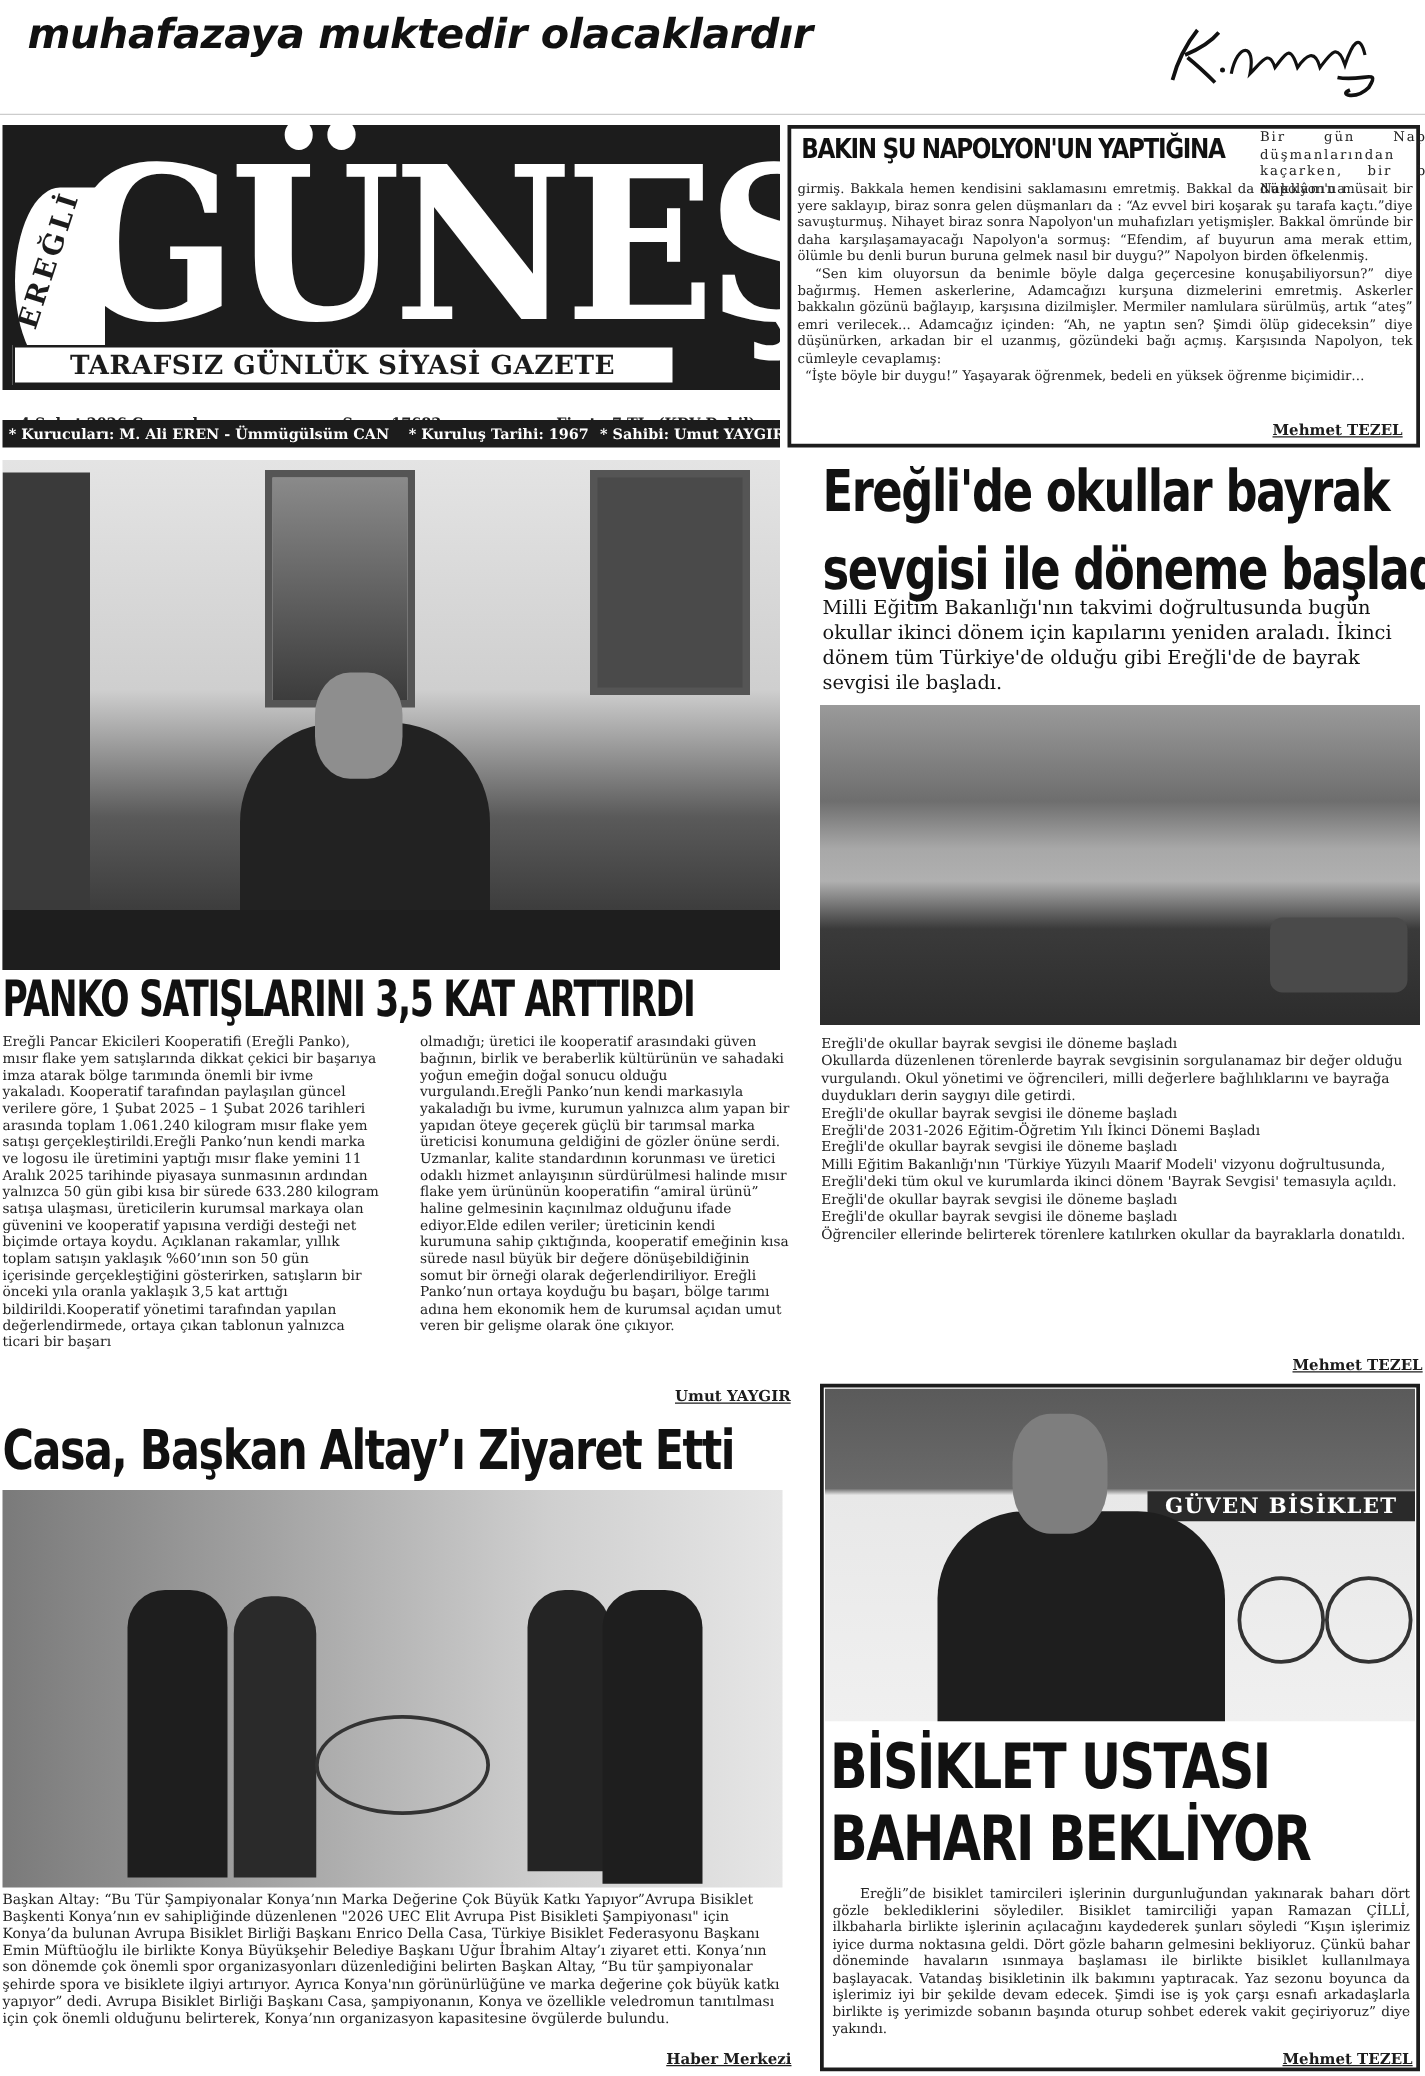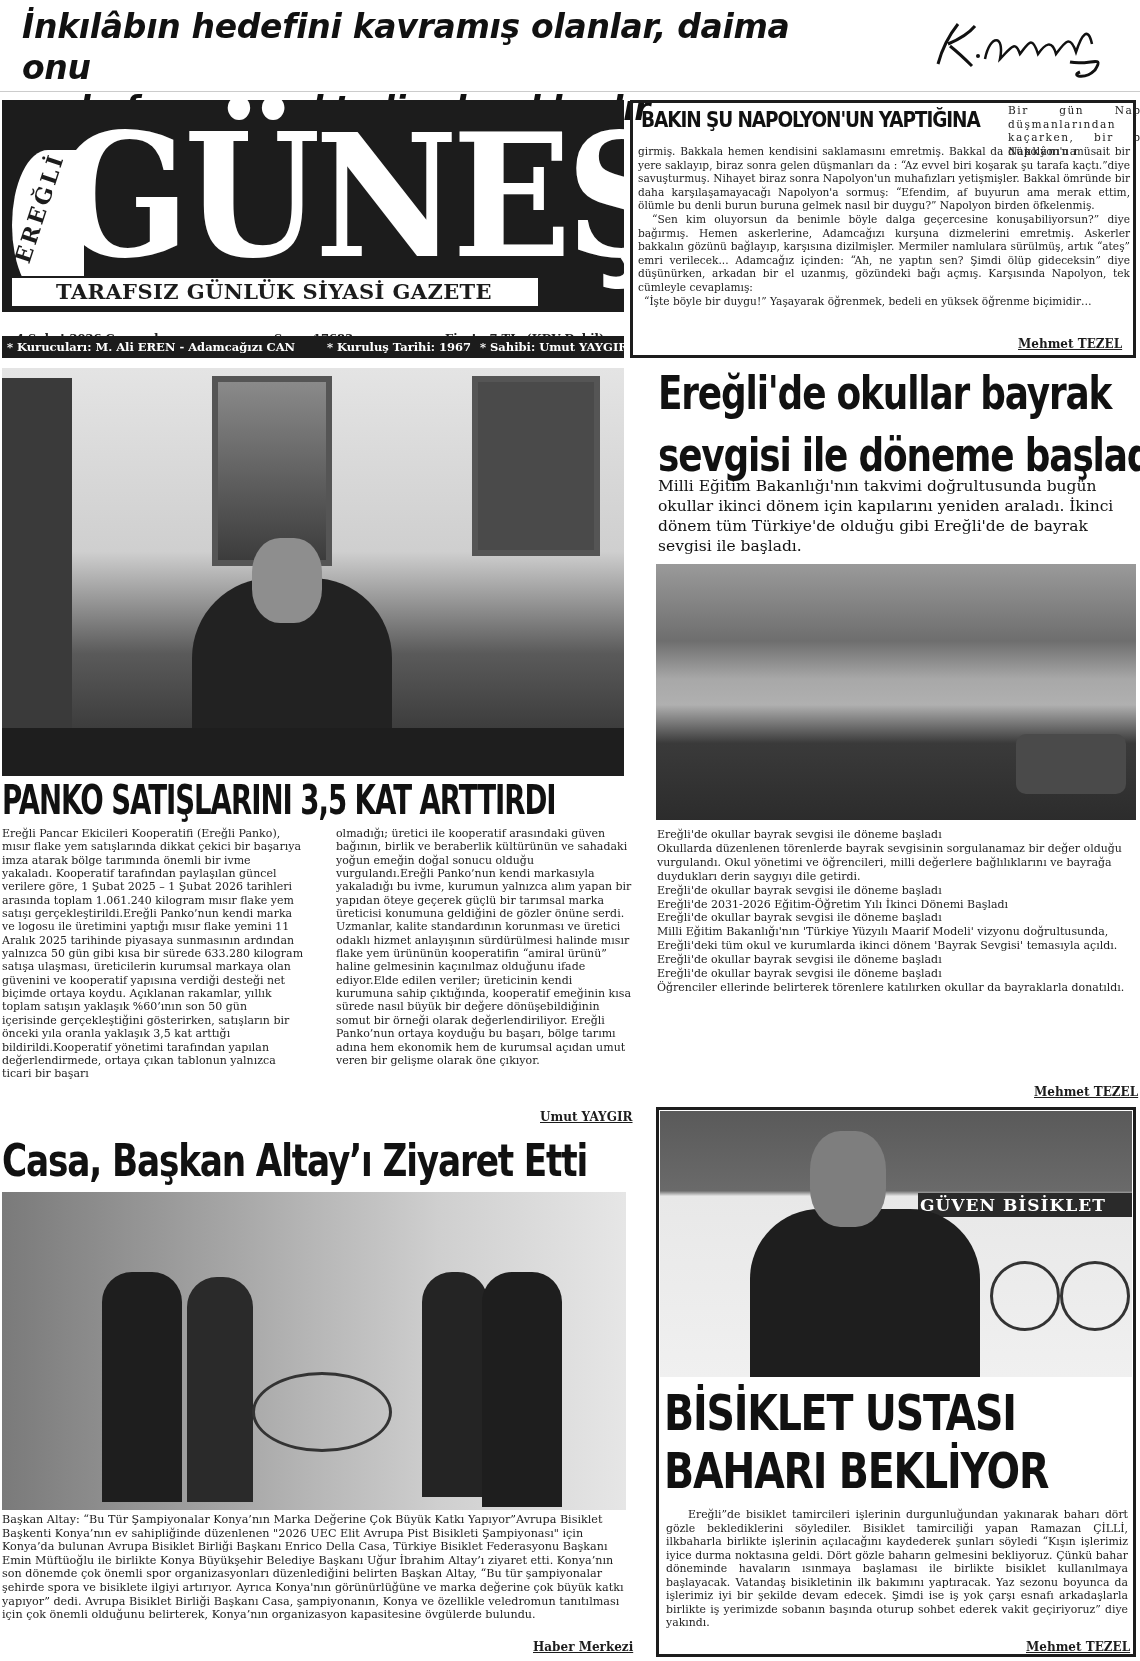--- a/index.html
+++ b/index.html
@@ -44,21 +44,20 @@
 
   
   .bisiklet-box { left: 656px; top: 1107px; width: 480px; height: 550px; border: 3px solid #1c1c1c; }
   .bis-body { left: 666px; top: 1508px; width: 462px; font-family: "DejaVu Serif", serif; font-size: 10.9px; line-height: 13.5px; text-align: justify; color: #222; }
 </style>
 </head>
 <body>
 
 <div class="abs quote-banner"></div>
 <div class="abs quote-text">
-  <div>İnkılâbın hedefini kavramış olanlar, daima onu</div>
   <div>muhafazaya muktedir olacaklardır</div>
 </div>
 <svg class="abs signature" viewBox="0 0 200 70">
   <path d="M18 50 C 22 35, 30 20, 38 10 M28 30 C 40 25, 50 18, 55 12 M30 32 C 40 40, 48 48, 52 52" stroke="#111" stroke-width="3" fill="none"></path>
   <circle cx="58" cy="42" r="2" fill="#111"></circle>
   <path d="M65 45 C 70 20, 85 20, 80 45 C 90 35, 95 25, 100 40 C 108 30, 112 20, 118 40 C 125 30, 132 25, 136 40 C 145 28, 150 20, 156 38 C 162 20, 168 12, 172 30" stroke="#111" stroke-width="2.5" fill="none"></path>
   <path d="M150 48 C 170 52, 185 40, 175 56 C 165 66, 150 62, 160 58" stroke="#111" stroke-width="3" fill="none"></path>
 </svg>
 
 <div class="abs masthead"></div>
@@ -68,21 +67,21 @@
   </div>
 <div class="abs logo">GÜNEŞ</div>
 <div class="abs tagline-box"></div>
 <div class="abs tagline">TARAFSIZ GÜNLÜK SİYASİ GAZETE</div>
 <div class="abs meta-row">
   <span style="left:14px">4 Şubat 2026 Çarşamba</span>
   <span style="left:272px">Sayı : 17683</span>
   <span style="left:443px">Fiyatı :7 TL. (KDV Dahil)</span>
 </div>
 <div class="abs founders-bar">
-  <span style="left:5px">* Kurucuları: M. Ali EREN - Adamcağızı CAN</span>
+  <span style="left:5px">* Kurucuları: M. Ali EREN - Ümmügülsüm CAN</span>
   <span style="left:325px">* Kuruluş Tarihi: 1967</span>
   <span style="left:478px">* Sahibi: Umut YAYGIR</span>
 </div>
 
 <div class="abs napolyon">
   <div class="nap-title">BAKIN ŞU NAPOLYON'UN YAPTIĞINA</div>
 </div>
 <div class="abs nap-first" style="text-align-last: justify; letter-spacing: 1.5px;">Bir gün Napolyon düşmanlarından kaçarken, bir bakkal dükkânına</div>
 <div class="abs nap-rest">
   <p class="nap-body">girmiş. Bakkala hemen kendisini saklamasını emretmiş. Bakkal da Napolyon'u müsait bir yere saklayıp, biraz sonra gelen düşmanları da : “Az evvel biri koşarak şu tarafa kaçtı.”diye savuşturmuş. Nihayet biraz sonra Napolyon'un muhafızları yetişmişler. Bakkal ömründe bir daha karşılaşamayacağı Napolyon'a sormuş: “Efendim, af buyurun ama merak ettim, ölümle bu denli burun buruna gelmek nasıl bir duygu?” Napolyon birden öfkelenmiş.</p>
@@ -133,21 +132,21 @@
   <div class="abs" style="left:185px; top:85px; width:66px; height:225px; background:#2a2a2a; border-radius:30px 30px 0 0;"></div>
   <div class="abs" style="left:250px; top:180px; width:140px; height:80px; border:3px solid #333; border-radius:50%;"></div>
   <div class="abs" style="left:420px; top:80px; width:66px; height:225px; background:#242424; border-radius:30px 30px 0 0;"></div>
   <div class="abs" style="left:480px; top:80px; width:80px; height:235px; background:#1e1e1e; border-radius:30px 30px 0 0;"></div>
 </div>
 <div class="abs body-text" style="left:2px; top:1513px; width:634px; font-size:11.2px; line-height:13.6px;">Başkan Altay: “Bu Tür Şampiyonalar Konya’nın Marka Değerine Çok Büyük Katkı Yapıyor”Avrupa Bisiklet Başkenti Konya’nın ev sahipliğinde düzenlenen "2026 UEC Elit Avrupa Pist Bisikleti Şampiyonası" için Konya’da bulunan Avrupa Bisiklet Birliği Başkanı Enrico Della Casa, Türkiye Bisiklet Federasyonu Başkanı Emin Müftüoğlu ile birlikte Konya Büyükşehir Belediye Başkanı Uğur İbrahim Altay’ı ziyaret etti. Konya’nın son dönemde çok önemli spor organizasyonları düzenlediğini belirten Başkan Altay, “Bu tür şampiyonalar şehirde spora ve bisiklete ilgiyi artırıyor. Ayrıca Konya'nın görünürlüğüne ve marka değerine çok büyük katkı yapıyor” dedi. Avrupa Bisiklet Birliği Başkanı Casa, şampiyonanın, Konya ve özellikle veledromun tanıtılması için çok önemli olduğunu belirterek, Konya’nın organizasyon kapasitesine övgülerde bulundu.</div>
 <div class="abs byline" style="left:533px; top:1640px;">Haber Merkezi</div>
 
 <div class="abs bisiklet-box"></div>
 <div class="abs photo" style="left:660px; top:1111px; width:472px; height:266px; background: linear-gradient(180deg,#5a5a5a 0%, #6a6a6a 30%, #e8e8e8 32%, #f0f0f0 100%);">
-  <div class="abs" style="left:258px; top:82px; width:220px; height:24px; background:#2a2a2a; color:#fff; font-family:'DejaVu Serif',serif; font-weight:bold; font-size:17px; line-height:24px; padding-left:2px; letter-spacing:1px;">GÜVEN BİSİKLET</div>
+  <div class="abs" style="left:258px; top:82px; width:220px; height:24px; background:#2a2a2a; color:#fff; font-family:'DejaVu Serif',serif; font-weight:bold; font-size:17px; line-height:24px; padding-left:14px; letter-spacing:1px;">GÜVEN BİSİKLET</div>
   <div class="abs" style="left:90px; top:98px; width:230px; height:170px; background:#1e1e1e; border-radius:70px 70px 0 0;"></div>
   <div class="abs" style="left:150px; top:20px; width:76px; height:96px; background:#7e7e7e; border-radius:40%;"></div>
   <div class="abs" style="left:330px; top:150px; width:70px; height:70px; border:3px solid #333; border-radius:50%;"></div>
   <div class="abs" style="left:400px; top:150px; width:70px; height:70px; border:3px solid #333; border-radius:50%;"></div>
 </div>
 <div class="abs hl" style="left:664px; top:1384px; font-size:50px; line-height:58px; transform:scaleX(0.79);">
   <div>BİSİKLET USTASI</div>
   <div>BAHARI BEKLİYOR</div>
 </div>
 <div class="abs bis-body" style="text-indent:22px;">Ereğli”de bisiklet tamircileri işlerinin durgunluğundan yakınarak baharı dört gözle beklediklerini söylediler. Bisiklet tamirciliği yapan Ramazan ÇİLLİ, ilkbaharla birlikte işlerinin açılacağını kaydederek şunları söyledi “Kışın işlerimiz iyice durma noktasına geldi. Dört gözle baharın gelmesini bekliyoruz. Çünkü bahar döneminde havaların ısınmaya başlaması ile birlikte bisiklet kullanılmaya başlayacak. Vatandaş bisikletinin ilk bakımını yaptıracak. Yaz sezonu boyunca da işlerimiz iyi bir şekilde devam edecek. Şimdi ise iş yok çarşı esnafı arkadaşlarla birlikte iş yerimizde sobanın başında oturup sohbet ederek vakit geçiriyoruz” diye yakındı.</div>

